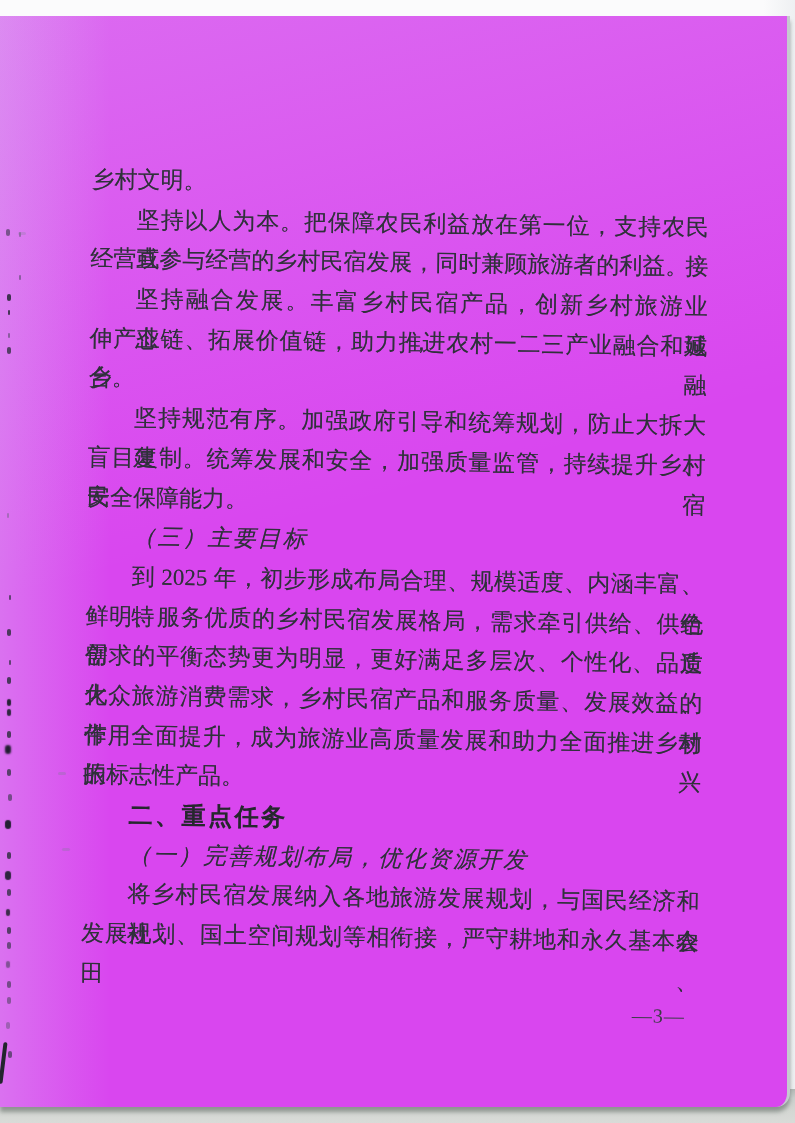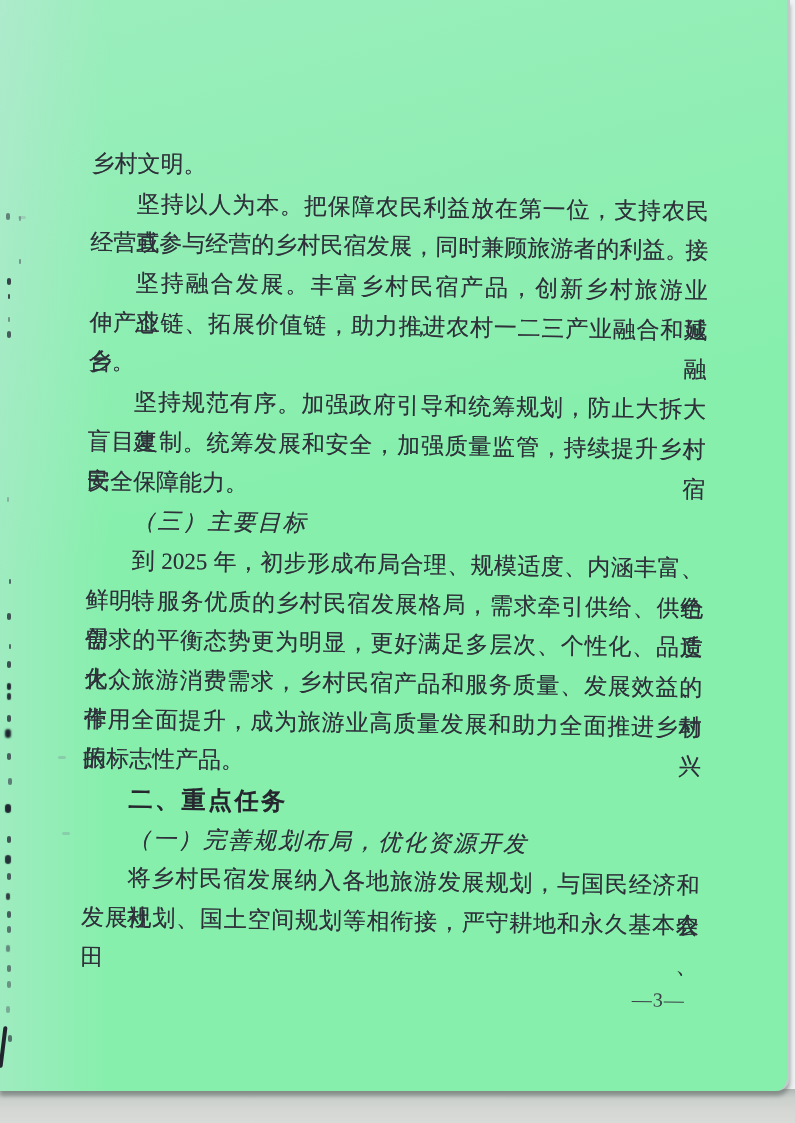--- a/index.html
+++ b/index.html
@@ -5,23 +5,23 @@
   html, body {
     margin: 0; padding: 0;
     width: 795px; height: 1123px;
     overflow: hidden;
     background: linear-gradient(90deg, #fbfbfc 0 96%, #eef0f2 100%);
     font-family: "Liberation Serif", "DejaVu Serif", serif;
   }
   
   .page {
     position: absolute;
-    left: 0; top: 0;
+    left: 0; top: 16px;
     width: 787px; height: 1091px;
-    background: #86efac;
+    background: #d946ef;
     border-right: 3px solid #c4c9ce;
     border-bottom-right-radius: 14px;
     box-shadow: 0 5px 4px rgba(96, 106, 102, 0.6);
   }
   
   .page::before {
     content: "";
     position: absolute; inset: 0;
     background:
       linear-gradient(90deg, rgba(221, 226, 243, 0.28), rgba(221, 226, 243, 0.0) 14%),

